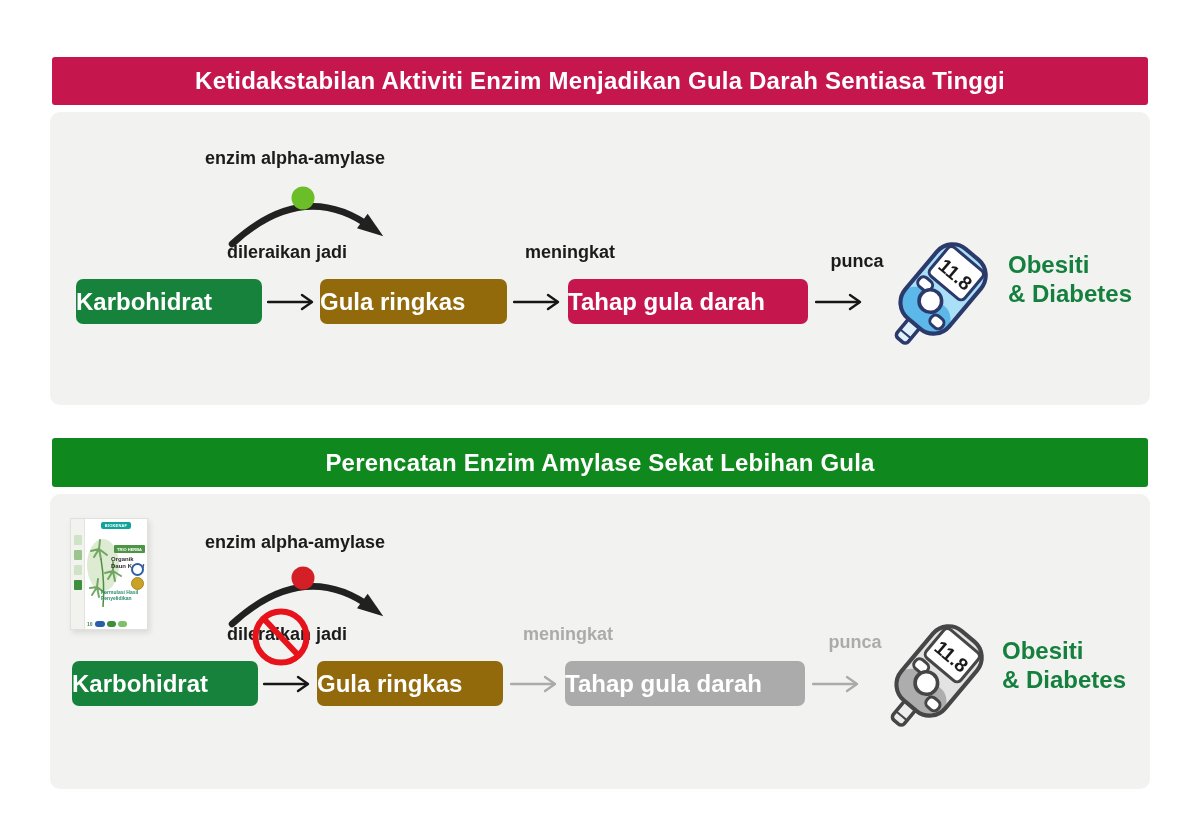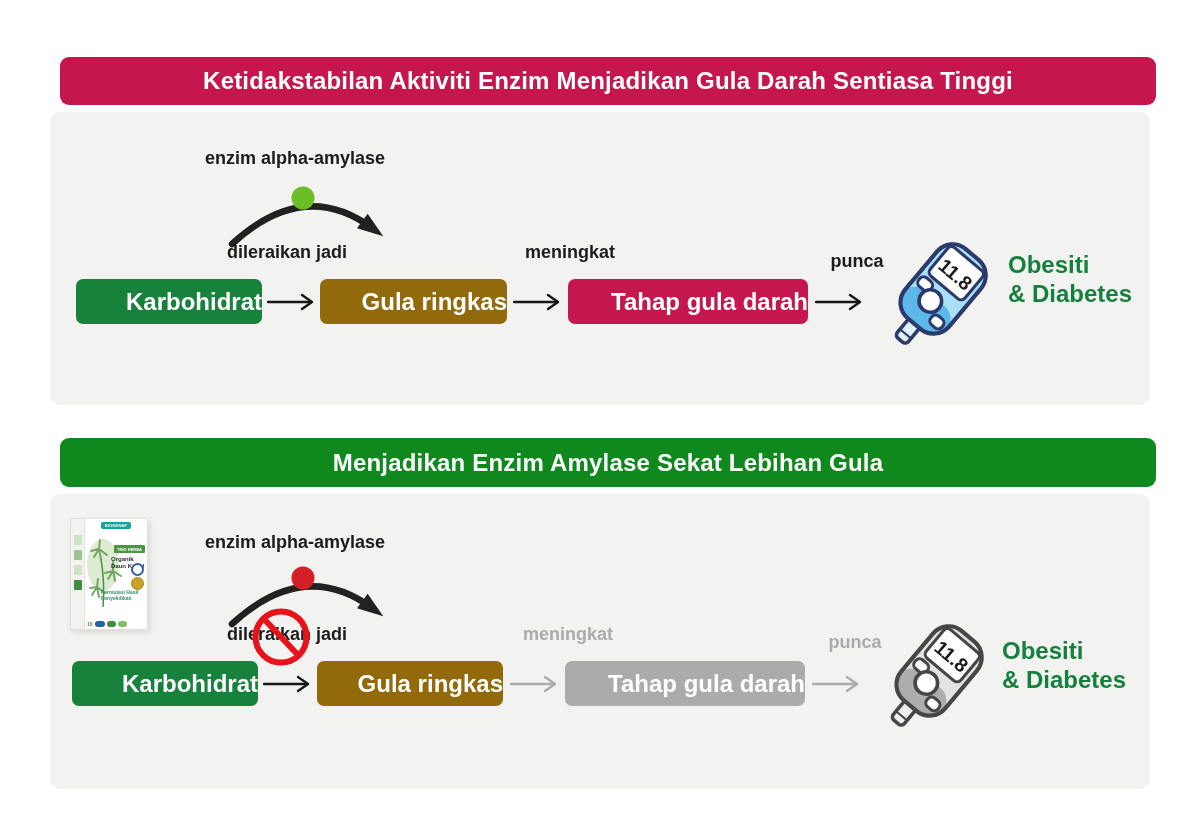--- a/index.html
+++ b/index.html
@@ -2,39 +2,39 @@
 <html><head>
 <meta charset="utf-8">
 <style>
   html,body { margin:0; padding:0; }
   body {
     width:1200px; height:835px; position:relative; overflow:hidden;
     background:#ffffff;
     font-family:"Liberation Sans", sans-serif;
   }
   .hdr {
-    position:absolute; left:60px; width:1096px; height:48px; border-radius:9px;
+    position:absolute; left:52px; width:1096px; height:48px; border-radius:3px;
     display:flex; align-items:center; justify-content:center;
     color:#fff; font-size:24px; font-weight:700; letter-spacing:.2px;
   }
   #hdr1 { top:57px;  background:#C5174E; }
   #hdr2 { top:438px; background:#0F881D; height:49px; }
   .panel {
     position:absolute; left:50px; width:1100px; background:#F2F2F1; border-radius:10px;
   }
   #panel1 { top:112px; height:293px; }
   #panel2 { top:494px; height:295px; }
 
   .lbl { position:absolute; font-size:18px; font-weight:700; color:#1B1B1B;
          white-space:nowrap; transform:translateX(-50%); }
   .lbl.muted { color:#ABABAB; }
 
   .step {
     position:absolute; top:167px; height:45px; border-radius:7px;
-    display:flex; align-items:center; justify-content:flex-end;
+    display:flex; align-items:center; justify-content:flex-start;
     color:#fff; font-size:24px; font-weight:700; white-space:nowrap;
   }
   .step.green   { background:#17823C; }
   .step.brown   { background:#92690B; }
   .step.crimson { background:#C5174E; }
   .step.grayed  { background:#ABABAB; }
 
   .arrow { position:absolute; top:181px; }
   .arcwrap { position:absolute; }
   .prohibit { position:absolute; left:199px; top:111px; }
@@ -141,21 +141,21 @@
     </g>
   </svg>
 
   <div class="outcome" style="left:958px; top:138px;">
     <div>Obesiti</div>
     <div>&amp; Diabetes</div>
   </div>
 </div>
 
 <div class="hdr" id="hdr2">
-  <span>Menjadikan Enzim Amylase  Sekat Lebihan Gula</span>
+  <span>Perencatan Enzim Amylase  Sekat Lebihan Gula</span>
 </div>
 
 <div class="panel" id="panel2">
 
   <div class="product">
     <div class="p-side">
       <span class="p-chip c1"></span>
       <span class="p-chip c2"></span>
       <span class="p-chip c3"></span>
       <span class="p-chip c4"></span>

